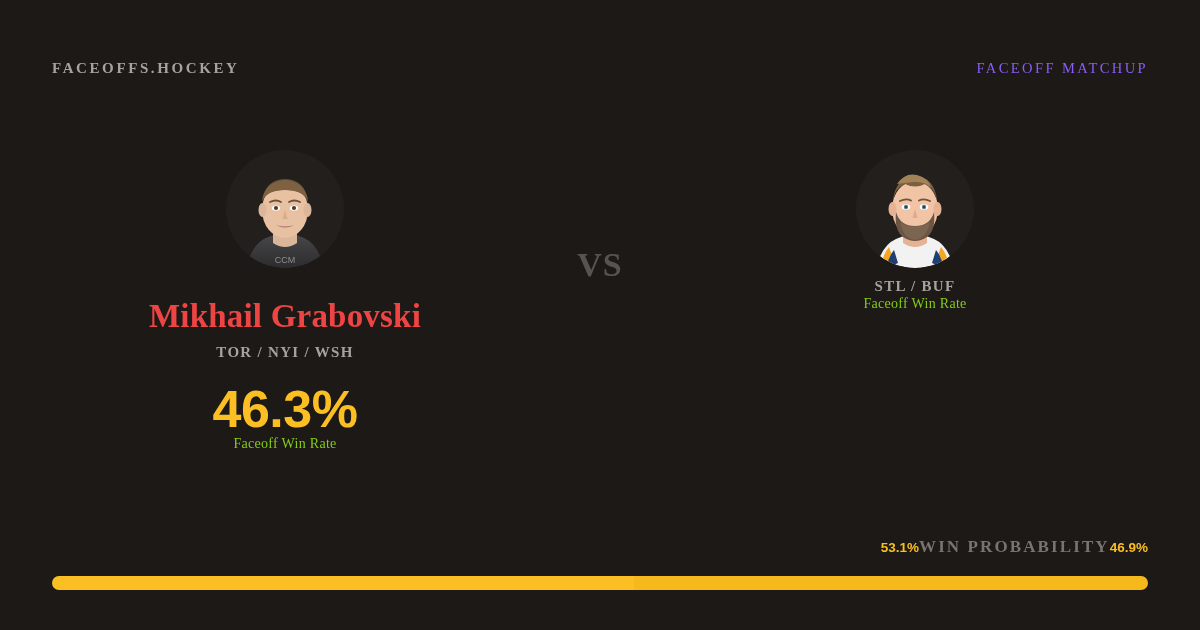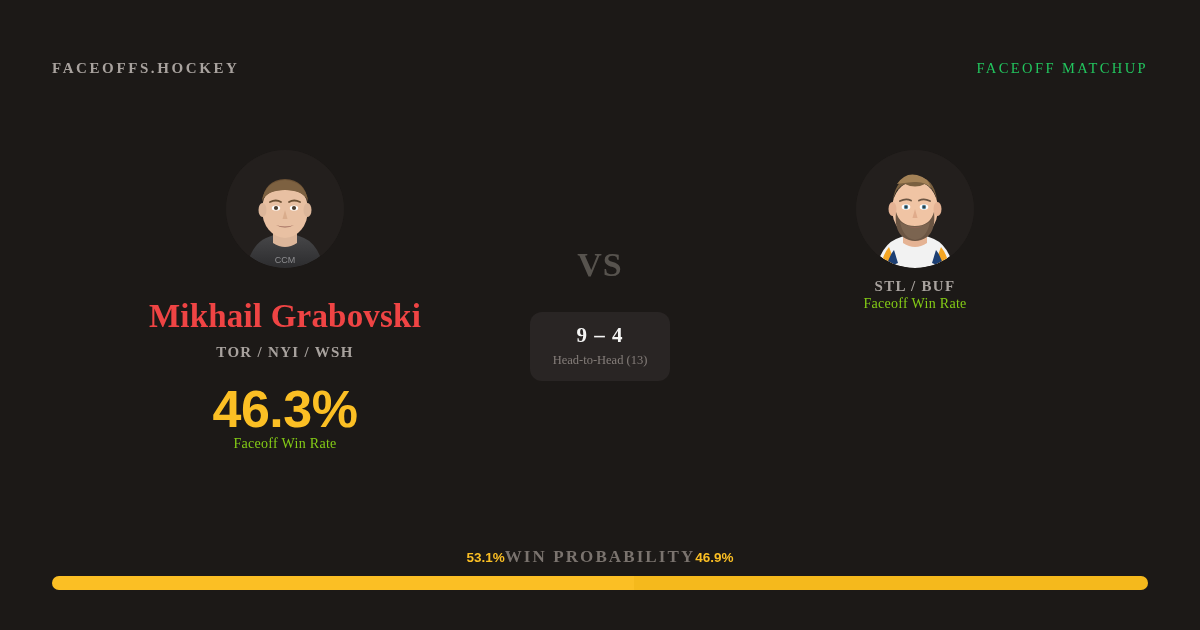--- a/index.html
+++ b/index.html
@@ -26,21 +26,21 @@
   .brand {
     font-family:"Liberation Serif", serif;
     font-size:15px; font-weight:700;
     letter-spacing:2.6px;
     color:#a8a29e;
   }
   .header-tag {
     font-family:"Liberation Serif", serif;
     font-size:14.5px; font-weight:400;
     letter-spacing:2.4px;
-    color:#22c55e;
+    color:#8b5cf6;
   }
 
   
   .matchup {
     position:absolute; top:150px; left:0;
     width:1200px; height:330px;
     display:flex; align-items:flex-start; justify-content:center;
   }
   .player {
     width:430px;
@@ -121,22 +121,22 @@
     font-size:12.5px;
     color:#857e7a;
   }
 
   
   .probability {
     position:absolute; left:52px; bottom:40px;
     width:1096px;
   }
   .prob-row {
-    display:flex; align-items:center; justify-content:center;
-    margin-bottom:9px;
+    display:flex; align-items:center; justify-content:flex-end;
+    margin-bottom:19px;
   }
   .prob-left, .prob-right {
     font-family:"Liberation Sans", sans-serif;
     font-size:13.5px; font-weight:700;
     color:#fbbf24;
   }
   .prob-title {
     font-family:"Liberation Serif", serif;
     font-size:17px; font-weight:700;
     letter-spacing:2.1px;
@@ -198,24 +198,20 @@
         </svg>
       </div>
       <div class="player-name">Mikhail Grabovski</div>
       <div class="player-teams">TOR / NYI / WSH</div>
       <div class="player-pct">46.3%</div>
       <div class="player-pct-label">Faceoff Win Rate</div>
     </div>
 
     <div class="center">
       <div class="vs">VS</div>
-      <div class="h2h-badge">
-        <div class="h2h-score">9 – 4</div>
-        <div class="h2h-label">Head-to-Head (13)</div>
-      </div>
     </div>
 
     <div class="player">
       <div class="avatar-wrap">
         <svg viewBox="0 0 118 118" xmlns="http://www.w3.org/2000/svg" aria-hidden="true">
           <defs>
             <clipPath id="clipR">
                 <circle cx="59" cy="59" r="59"></circle>
               </clipPath>
           </defs>

